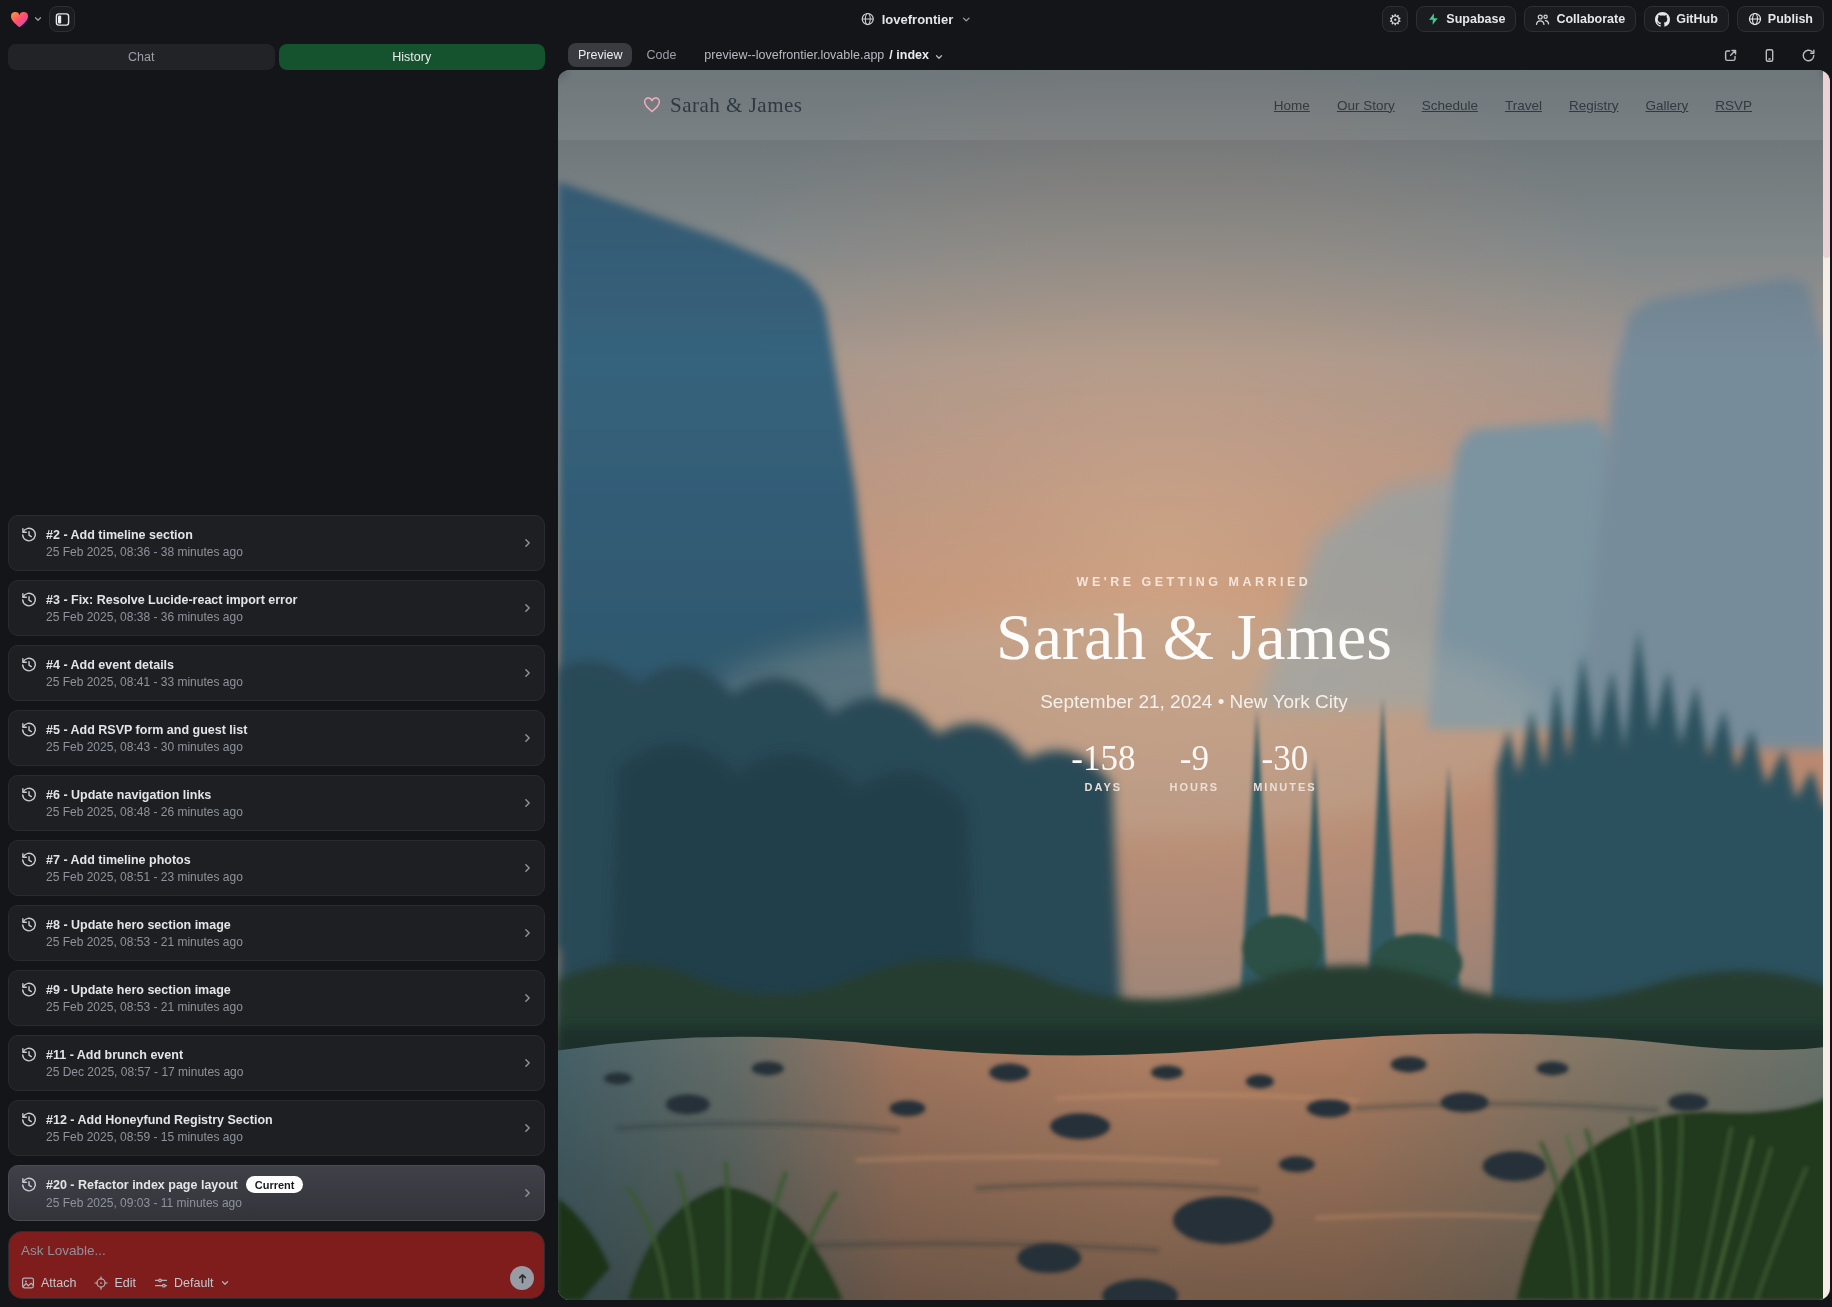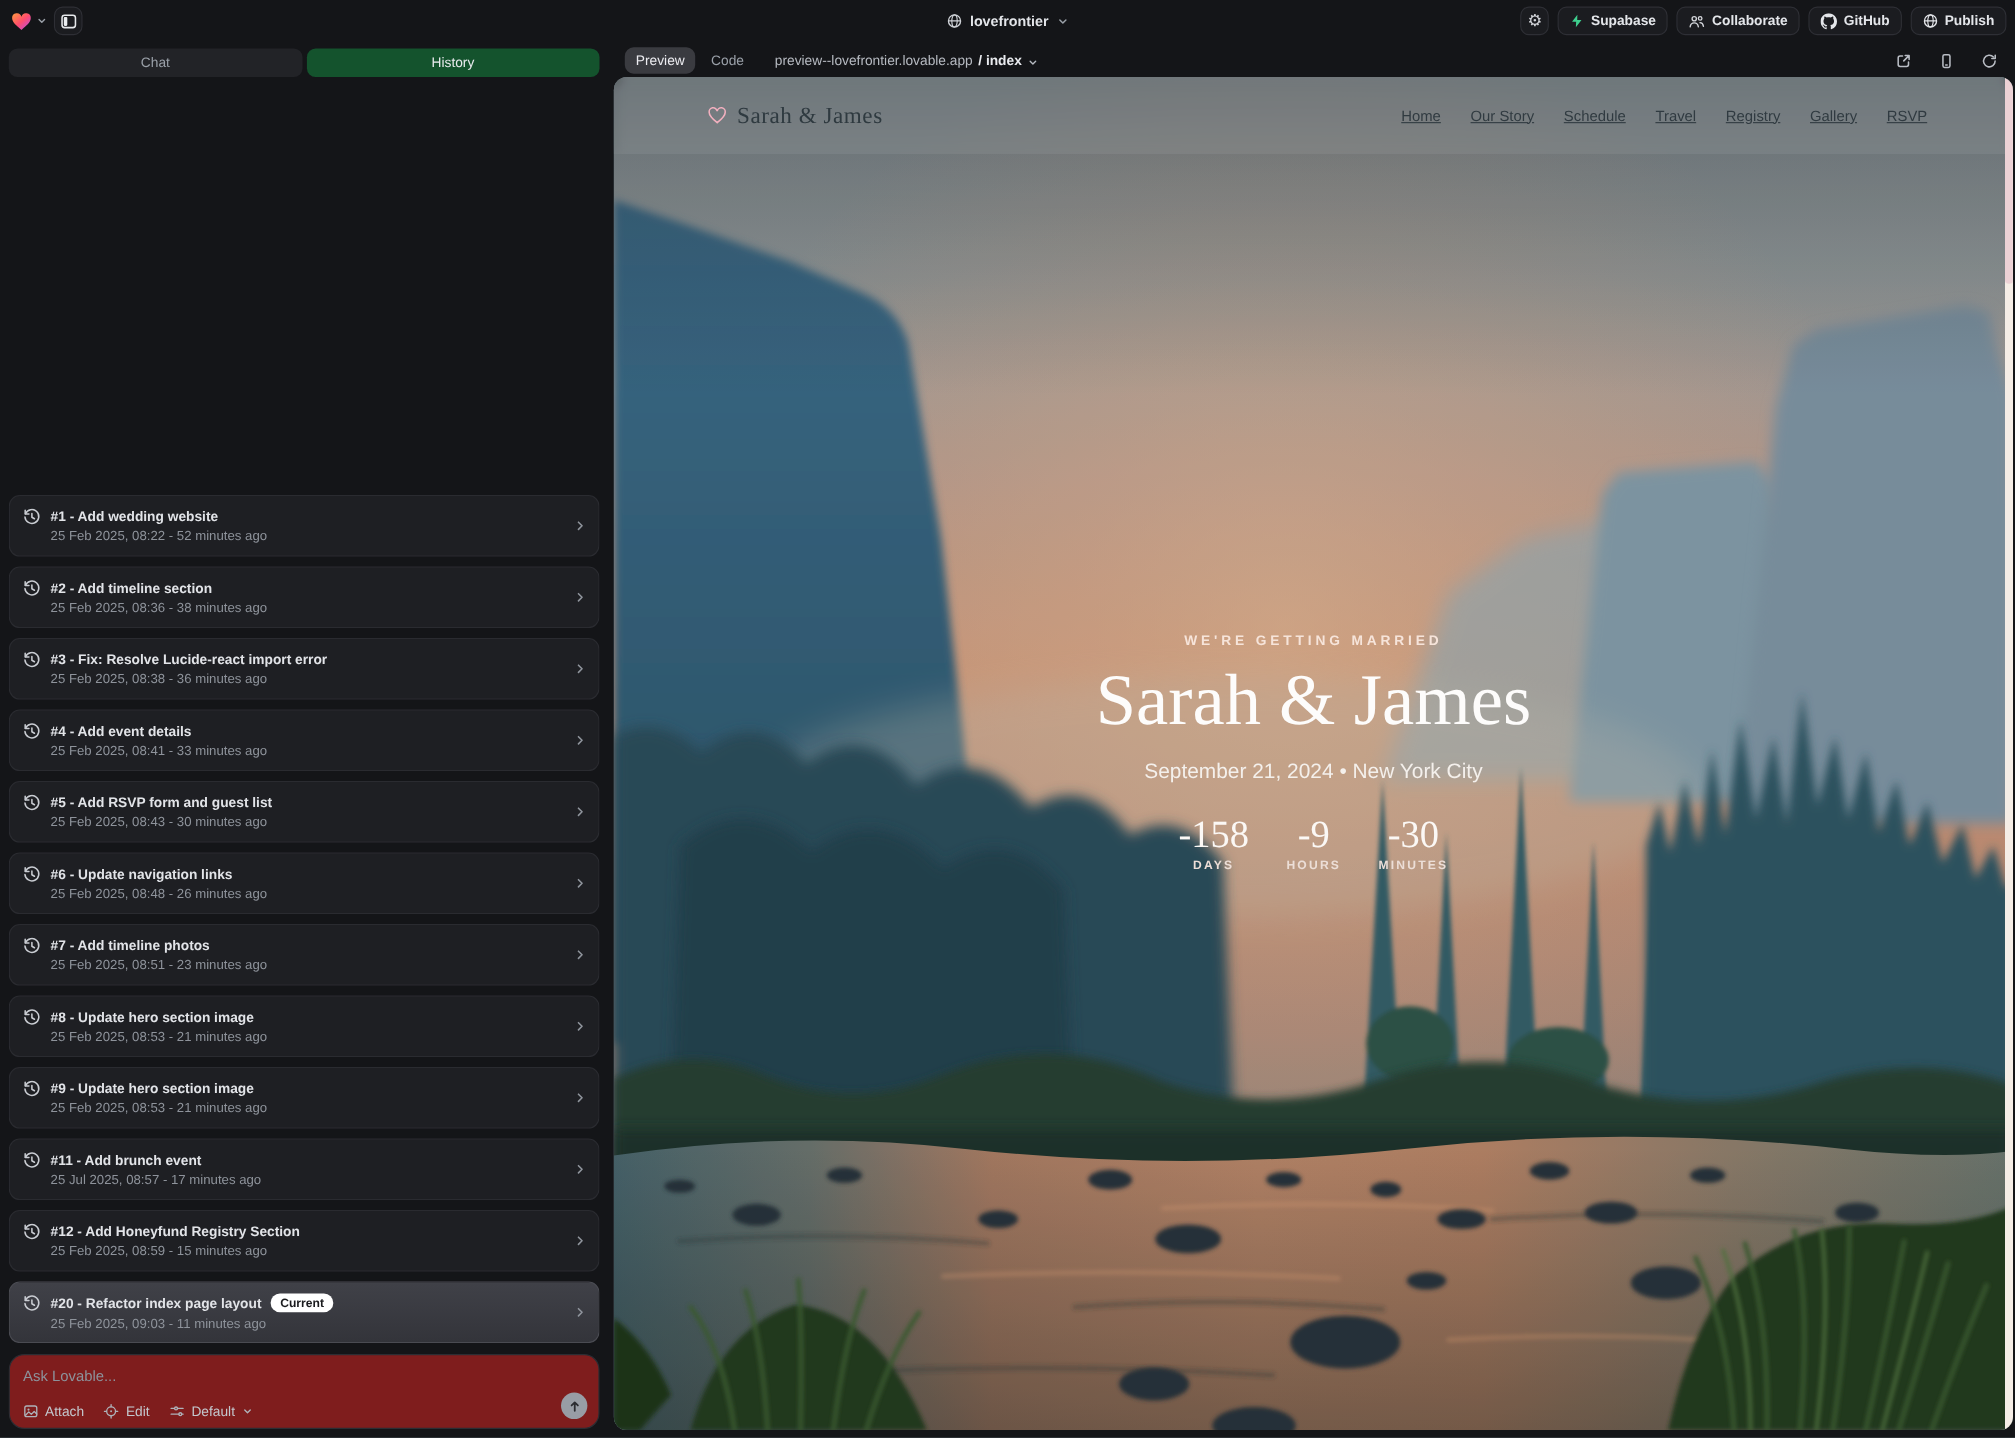--- a/index.html
+++ b/index.html
@@ -146,41 +146,20 @@
 </div>
 
 <div class="sidebar">
   <div class="seg-tabs">
     <div class="seg-tab">Chat</div>
     <div class="seg-tab active">History</div>
   </div>
 
   <div class="history-list">
 
-      <div class="hcard">
-        <span class="hicon">
-          <svg width="16" height="16" viewBox="0 0 16 16" fill="none" stroke="currentColor" stroke-width="1.4" stroke-linecap="round" stroke-linejoin="round">
-            <path d="M2.2 5A6.3 6.3 0 1 1 1.7 8"></path>
-            <path d="M1.9 1.8v3.4h3.4"></path>
-            <path d="M8 4.8v3.4l2.3 1.4"></path>
-          </svg>
-        </span>
-        <div class="htext">
-          <div class="htitle-row">
-            <span class="htitle">#1 - Add wedding website</span>
-
-          </div>
-          <div class="htime">25 Feb 2025, 08:22 - 52 minutes ago</div>
-        </div>
-        <span class="hchev">
-          <svg width="13" height="13" viewBox="0 0 16 16">
-            <path d="M6 4l4 4-4 4" fill="none" stroke="currentColor" stroke-width="1.8" stroke-linecap="round" stroke-linejoin="round"></path>
-          </svg>
-        </span>
-      </div>
 
       <div class="hcard">
         <span class="hicon">
           <svg width="16" height="16" viewBox="0 0 16 16" fill="none" stroke="currentColor" stroke-width="1.4" stroke-linecap="round" stroke-linejoin="round">
             <path d="M2.2 5A6.3 6.3 0 1 1 1.7 8"></path>
             <path d="M1.9 1.8v3.4h3.4"></path>
             <path d="M8 4.8v3.4l2.3 1.4"></path>
           </svg>
         </span>
         <div class="htext">
@@ -358,21 +337,21 @@
             <path d="M2.2 5A6.3 6.3 0 1 1 1.7 8"></path>
             <path d="M1.9 1.8v3.4h3.4"></path>
             <path d="M8 4.8v3.4l2.3 1.4"></path>
           </svg>
         </span>
         <div class="htext">
           <div class="htitle-row">
             <span class="htitle">#11 - Add brunch event</span>
 
           </div>
-          <div class="htime">25 Jul 2025, 08:57 - 17 minutes ago</div>
+          <div class="htime">25 Dec 2025, 08:57 - 17 minutes ago</div>
         </div>
         <span class="hchev">
           <svg width="13" height="13" viewBox="0 0 16 16">
             <path d="M6 4l4 4-4 4" fill="none" stroke="currentColor" stroke-width="1.8" stroke-linecap="round" stroke-linejoin="round"></path>
           </svg>
         </span>
       </div>
 
       <div class="hcard">
         <span class="hicon">

